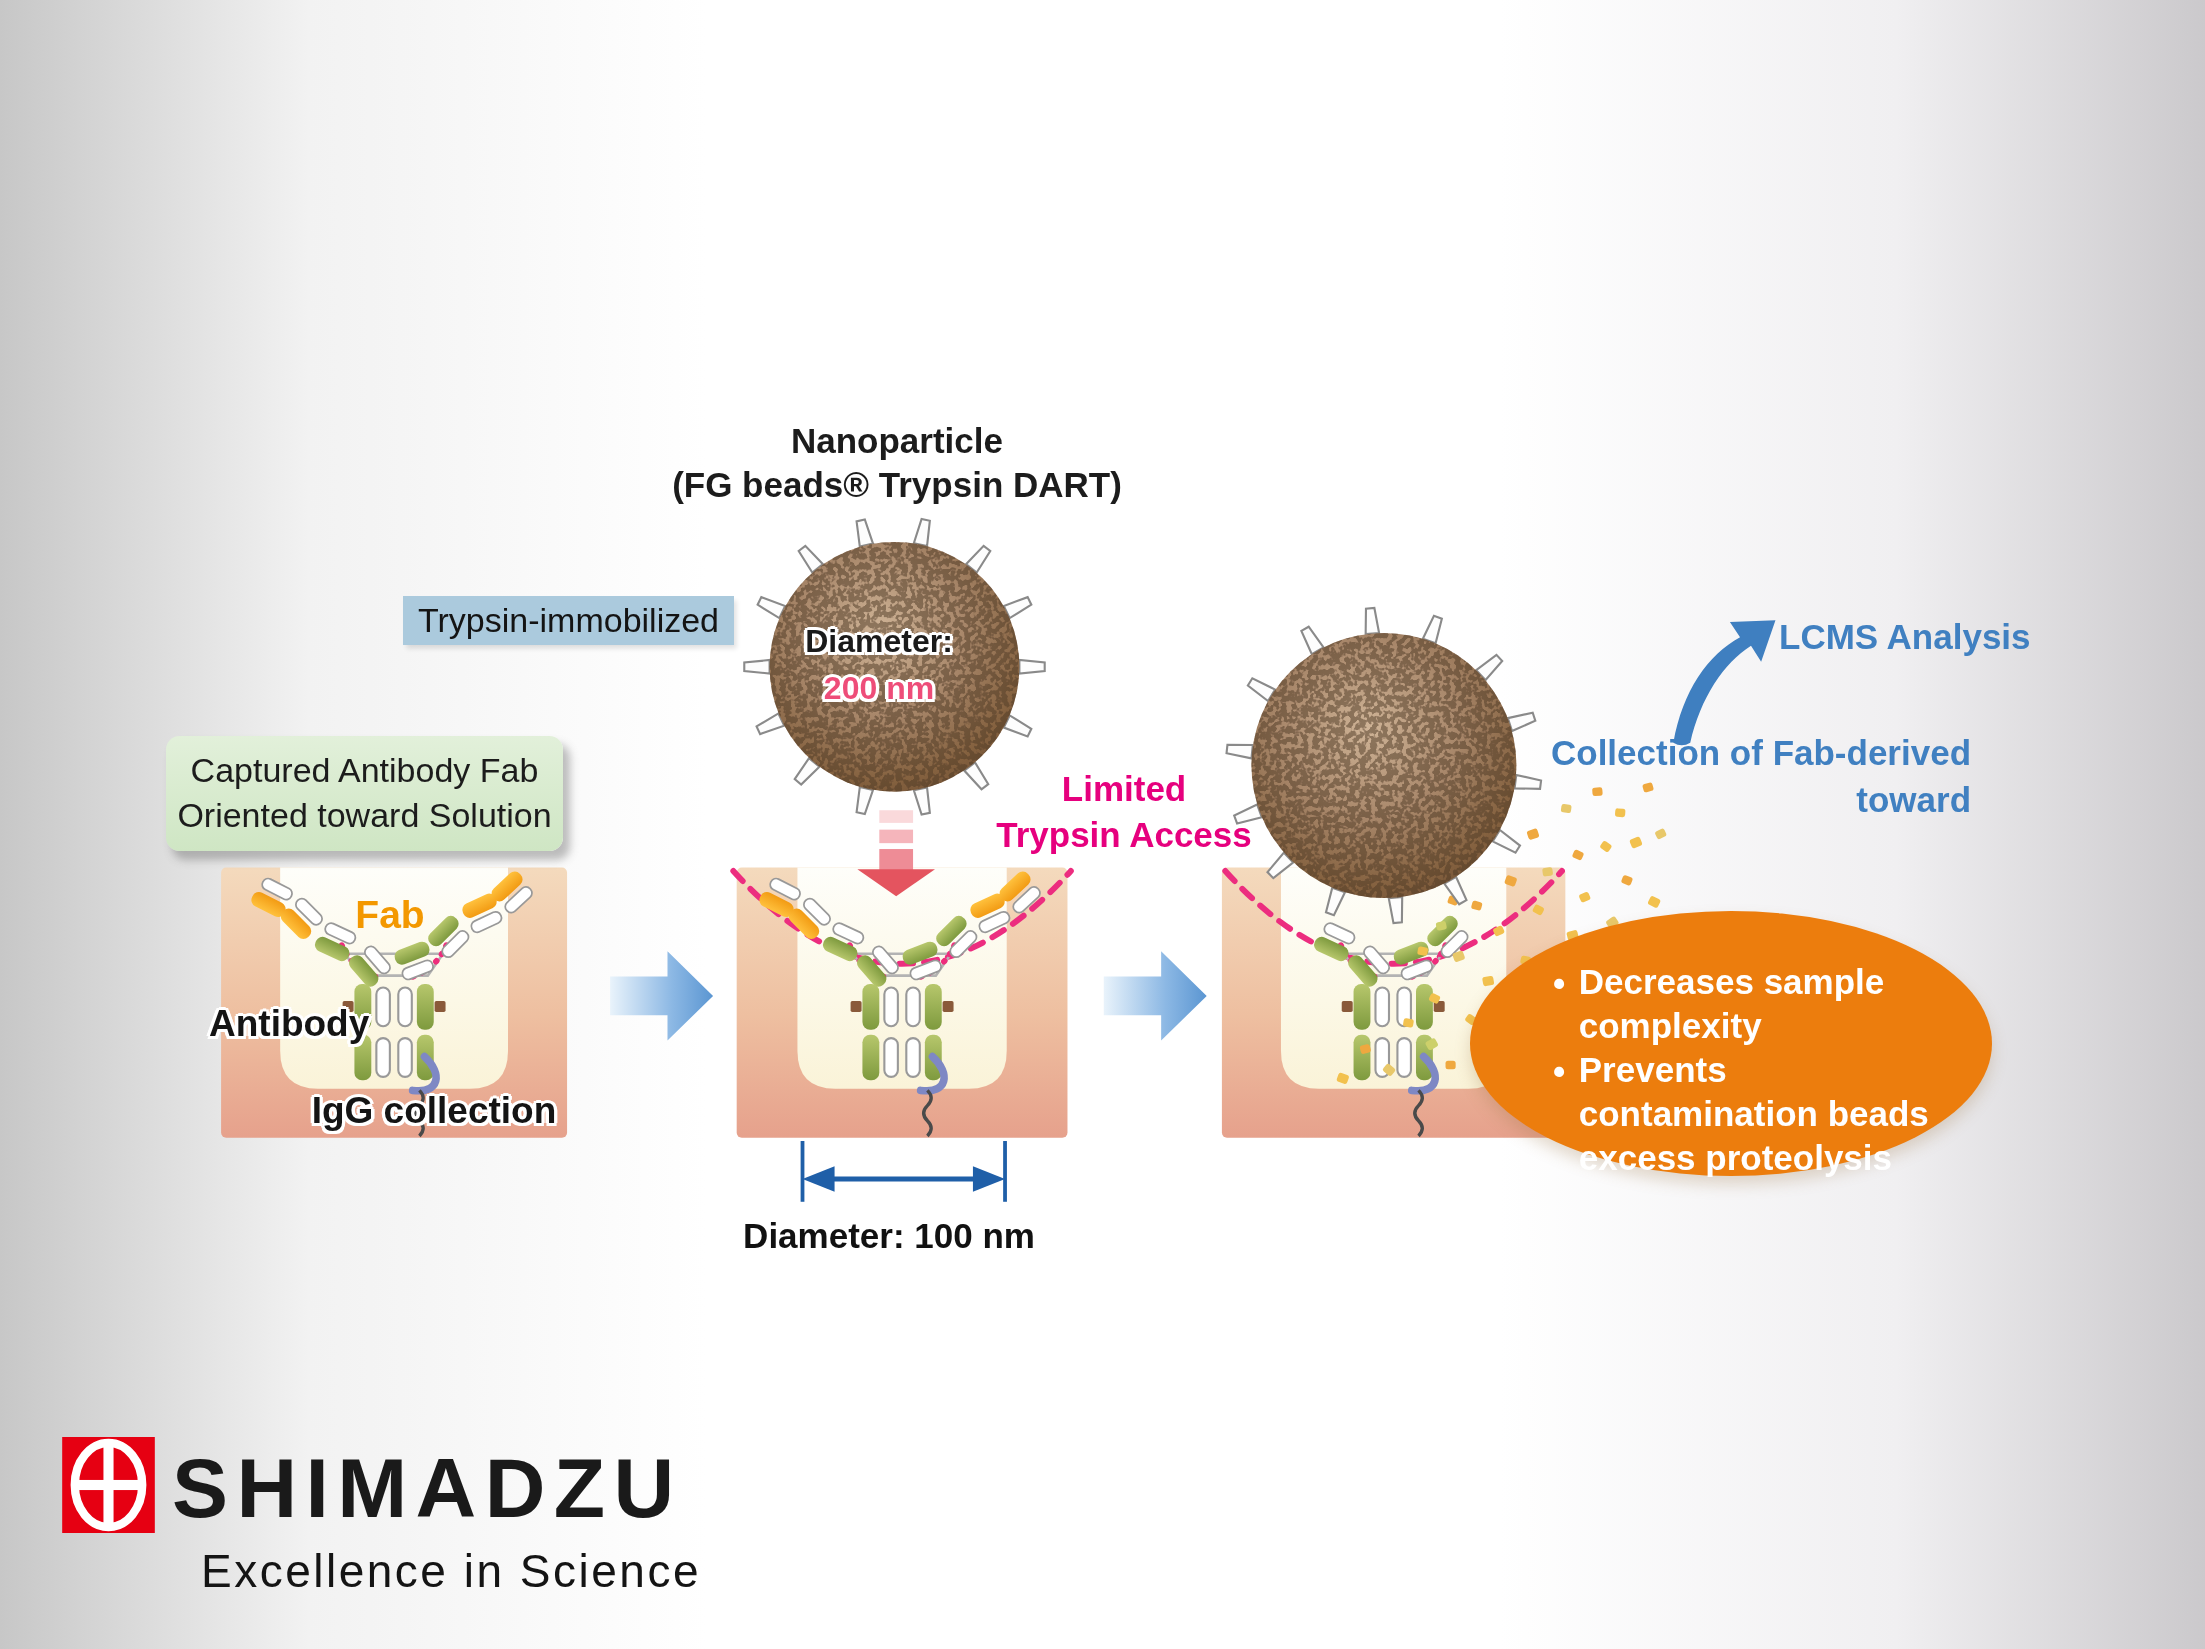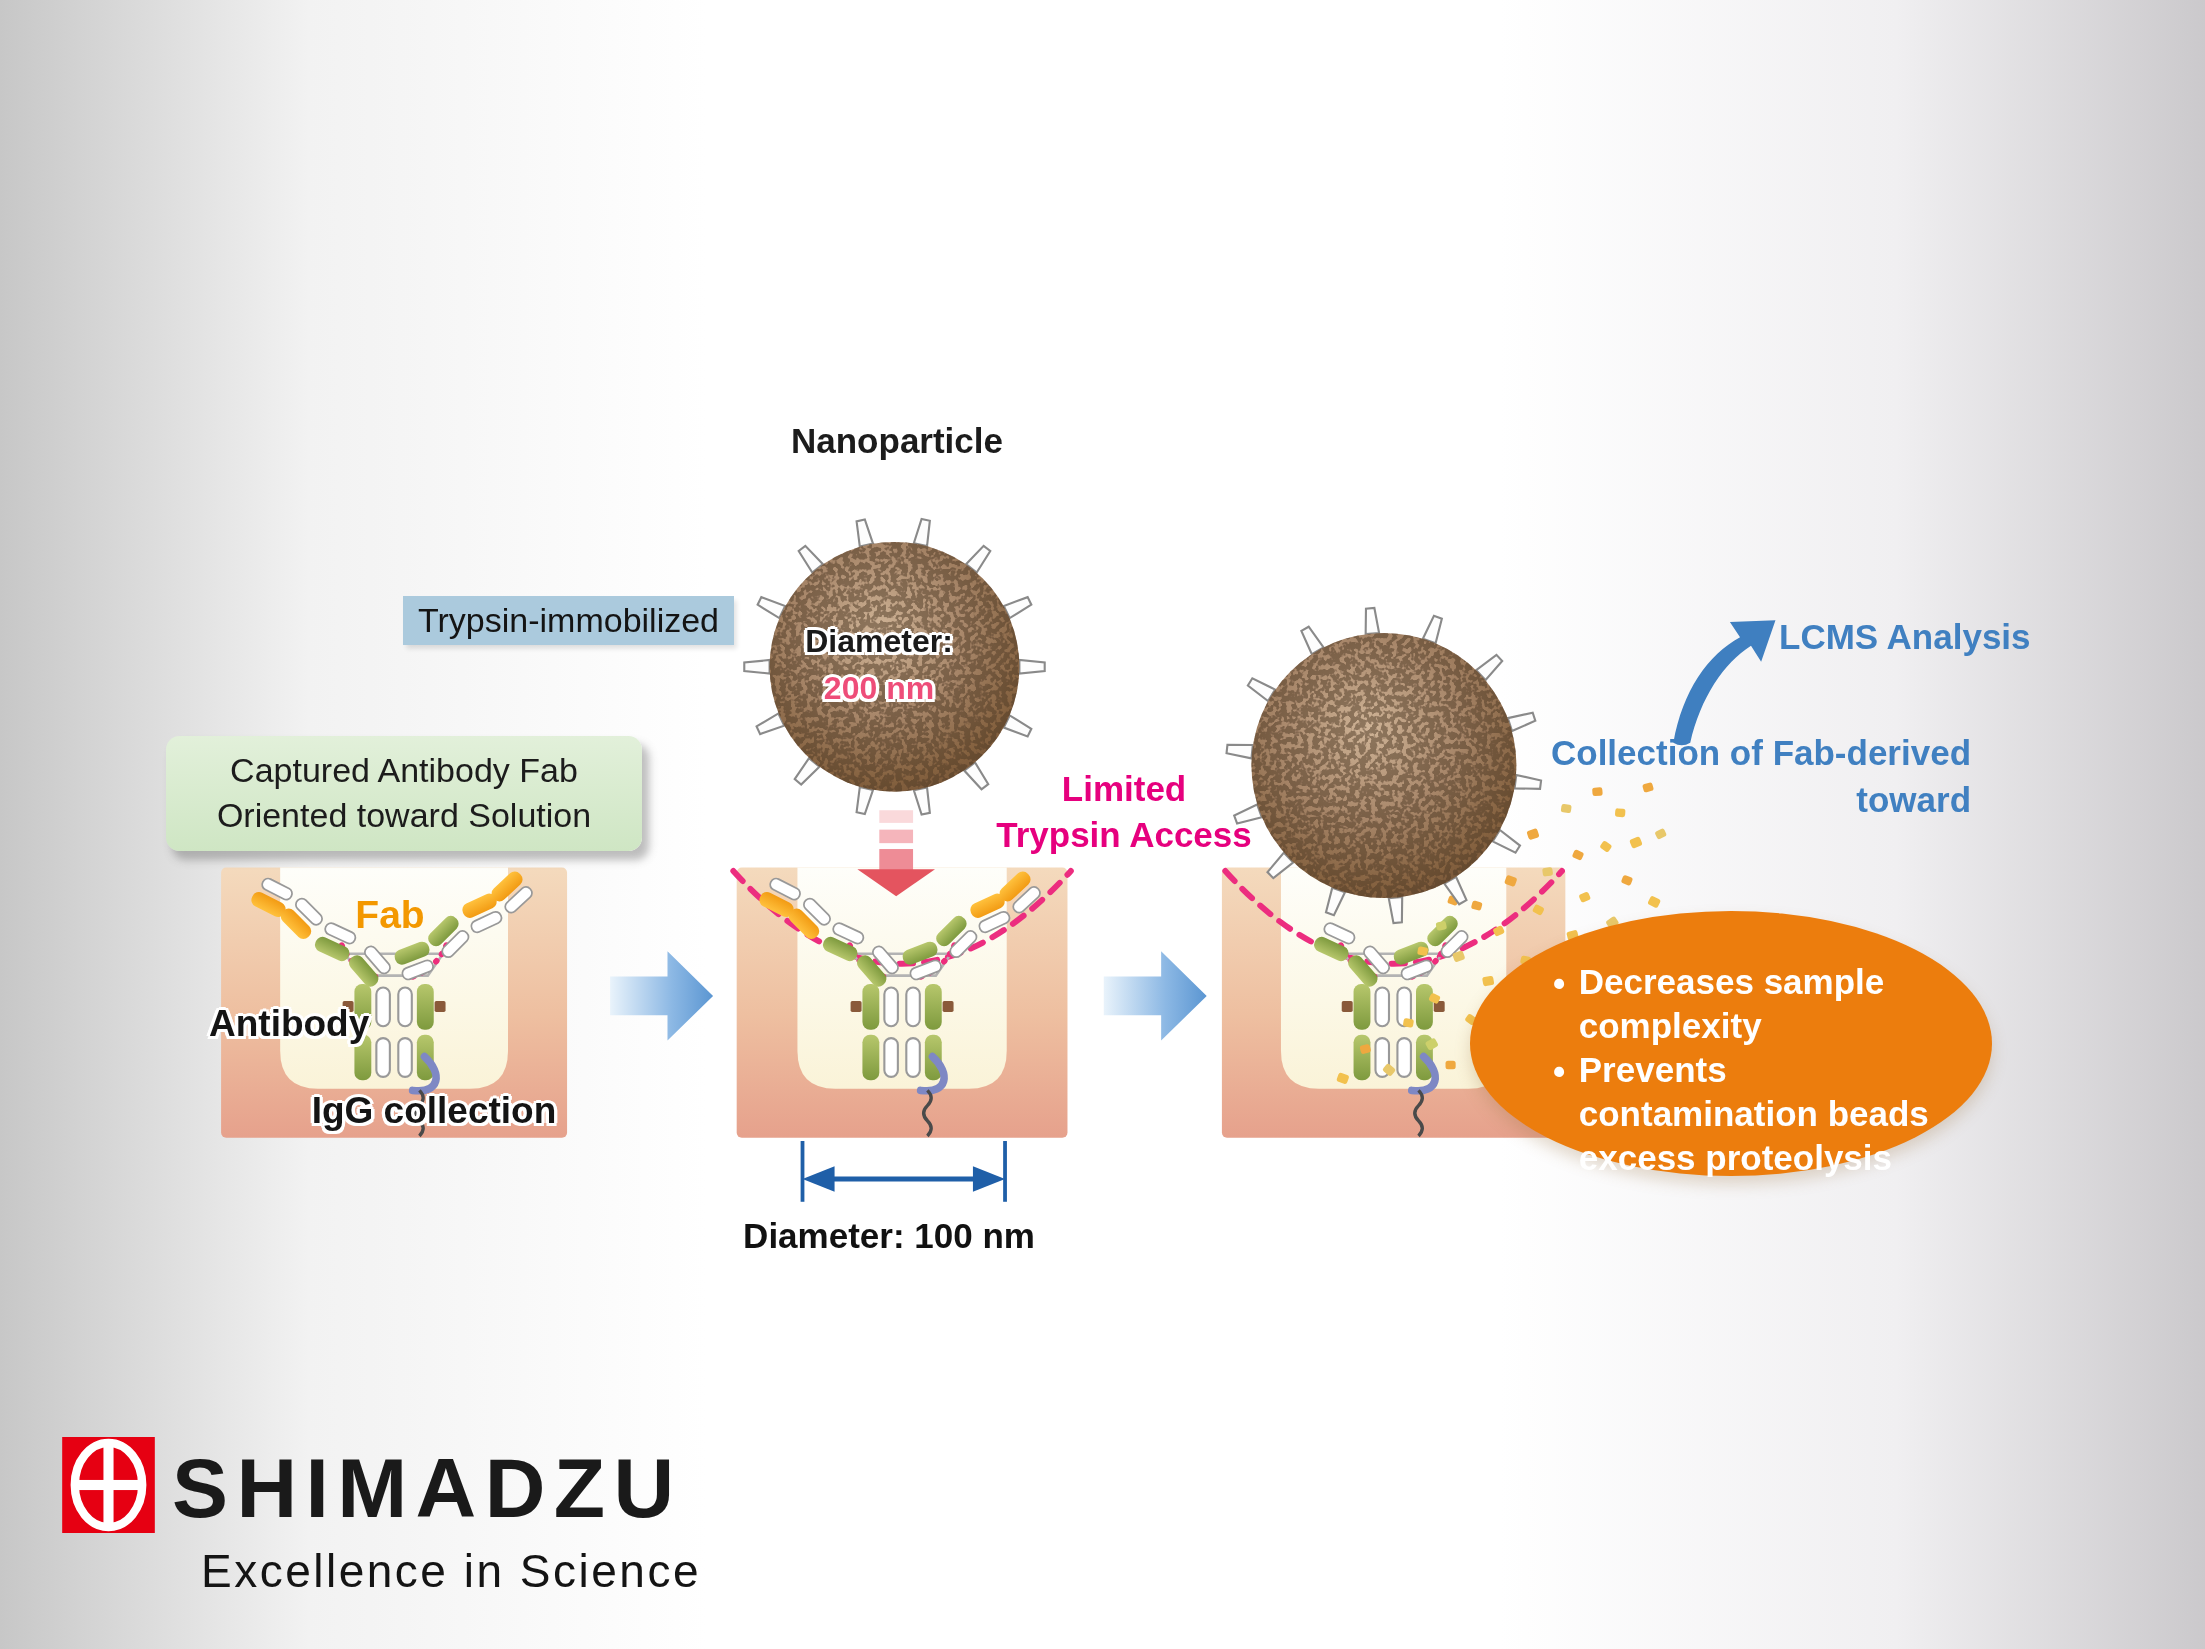--- a/index.html
+++ b/index.html
@@ -7,21 +7,21 @@
     position:relative;width:2205px;height:1650px;overflow:hidden;
     font-family:"Liberation Sans",sans-serif;
     background:linear-gradient(90deg,#c7c7c7 0%,#f2f2f2 14%,#ffffff 32%,#ffffff 68%,#f0eff1 86%,#cbc9cc 100%);
   }
   .label{position:absolute;white-space:nowrap;color:#1a1a1a;}
   .centered{transform:translateX(-50%);text-align:center;}
   .halo{text-shadow:-2.5px -2.5px 0 #fff,2.5px -2.5px 0 #fff,-2.5px 2.5px 0 #fff,2.5px 2.5px 0 #fff,0 -3.4px 0 #fff,0 3.4px 0 #fff,-3.4px 0 0 #fff,3.4px 0 0 #fff;}
   .title{font-size:35px;line-height:44px;font-weight:600;color:#1c1c1c;}
   .blue-chip{background:#abcadd;padding:5px 15px;font-size:34px;font-weight:500;color:#141414;box-shadow:3.4px 4.2px 5px rgba(0,0,0,.12);}
   .green-note{
-    width:476px;padding:11.8px 0 13.5px 0;border-radius:13.5px;text-align:center;
+    width:397px;padding:11.8px 0 13.5px 0;border-radius:13.5px;text-align:center;
     background:linear-gradient(180deg,#e2f0da 0%,#cfe6c4 100%);
     box-shadow:6.8px 8.4px 8.4px rgba(110,110,110,.45);
     font-size:34px;line-height:45px;font-weight:500;color:#1c1c1c;
   }
   .bead-caption{font-size:32px;line-height:47px;font-weight:600;}
   .bead-caption .val{color:#ee4d79;}
   .fab{font-size:39px;font-weight:600;color:#f39800;}
   .ab-label,.igg-label{font-size:37px;font-weight:600;color:#141414;}
   .magenta{font-size:35px;line-height:46px;font-weight:600;color:#e6007e;}
   .meas{font-size:35px;font-weight:600;color:#111;}
@@ -275,20 +275,21 @@
       <path d="M 972,1397 L 1172,1397" stroke-width="6"></path>
       <polygon points="951,1397 989,1382 989,1412" fill="#1f5fa8" stroke="none"></polygon>
       <polygon points="1191,1397 1153,1382 1153,1412" fill="#1f5fa8" stroke="none"></polygon>
     </g>
 
     <path d="M 1983,880 C 1994,818 2024,776 2062,755 L 2050,737 L 2104,735 L 2087,784 L 2075,765 C 2043,785 2015,827 2003,880 Q 1993,886 1983,880 Z" fill="#3f7fc0"></path>
   </svg>
 
   <div class="label title centered" style="left:897px;top:419px;">
     <div>Nanoparticle</div>
+    <div>(FG beads® Trypsin DART)</div>
   </div>
 
   <div class="label blue-chip" style="left:403px;top:596px;">Trypsin-immobilized</div>
 
   <div class="label bead-caption centered halo" style="left:879px;top:618px;">
     <div>Diameter:</div>
     <div class="val">200 nm</div>
   </div>
 
   <div class="label green-note" style="left:166px;top:736px;">

